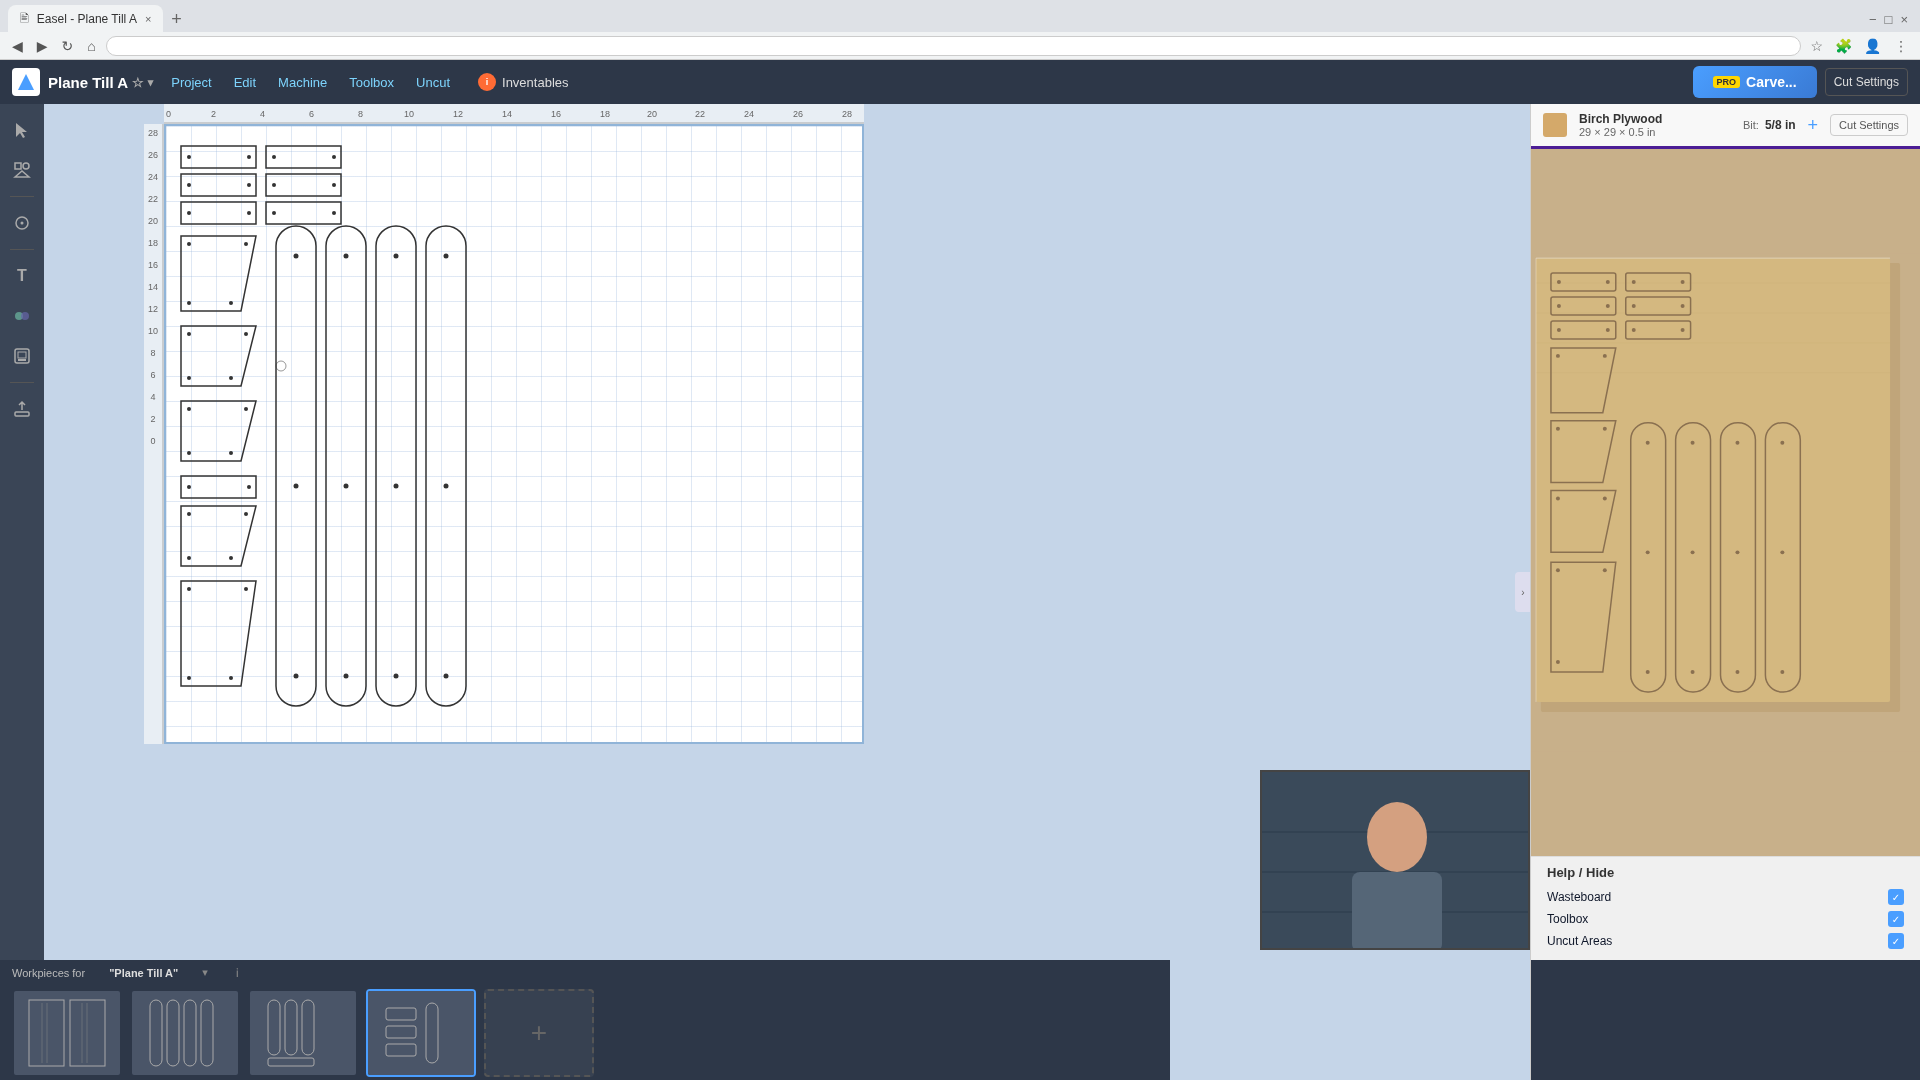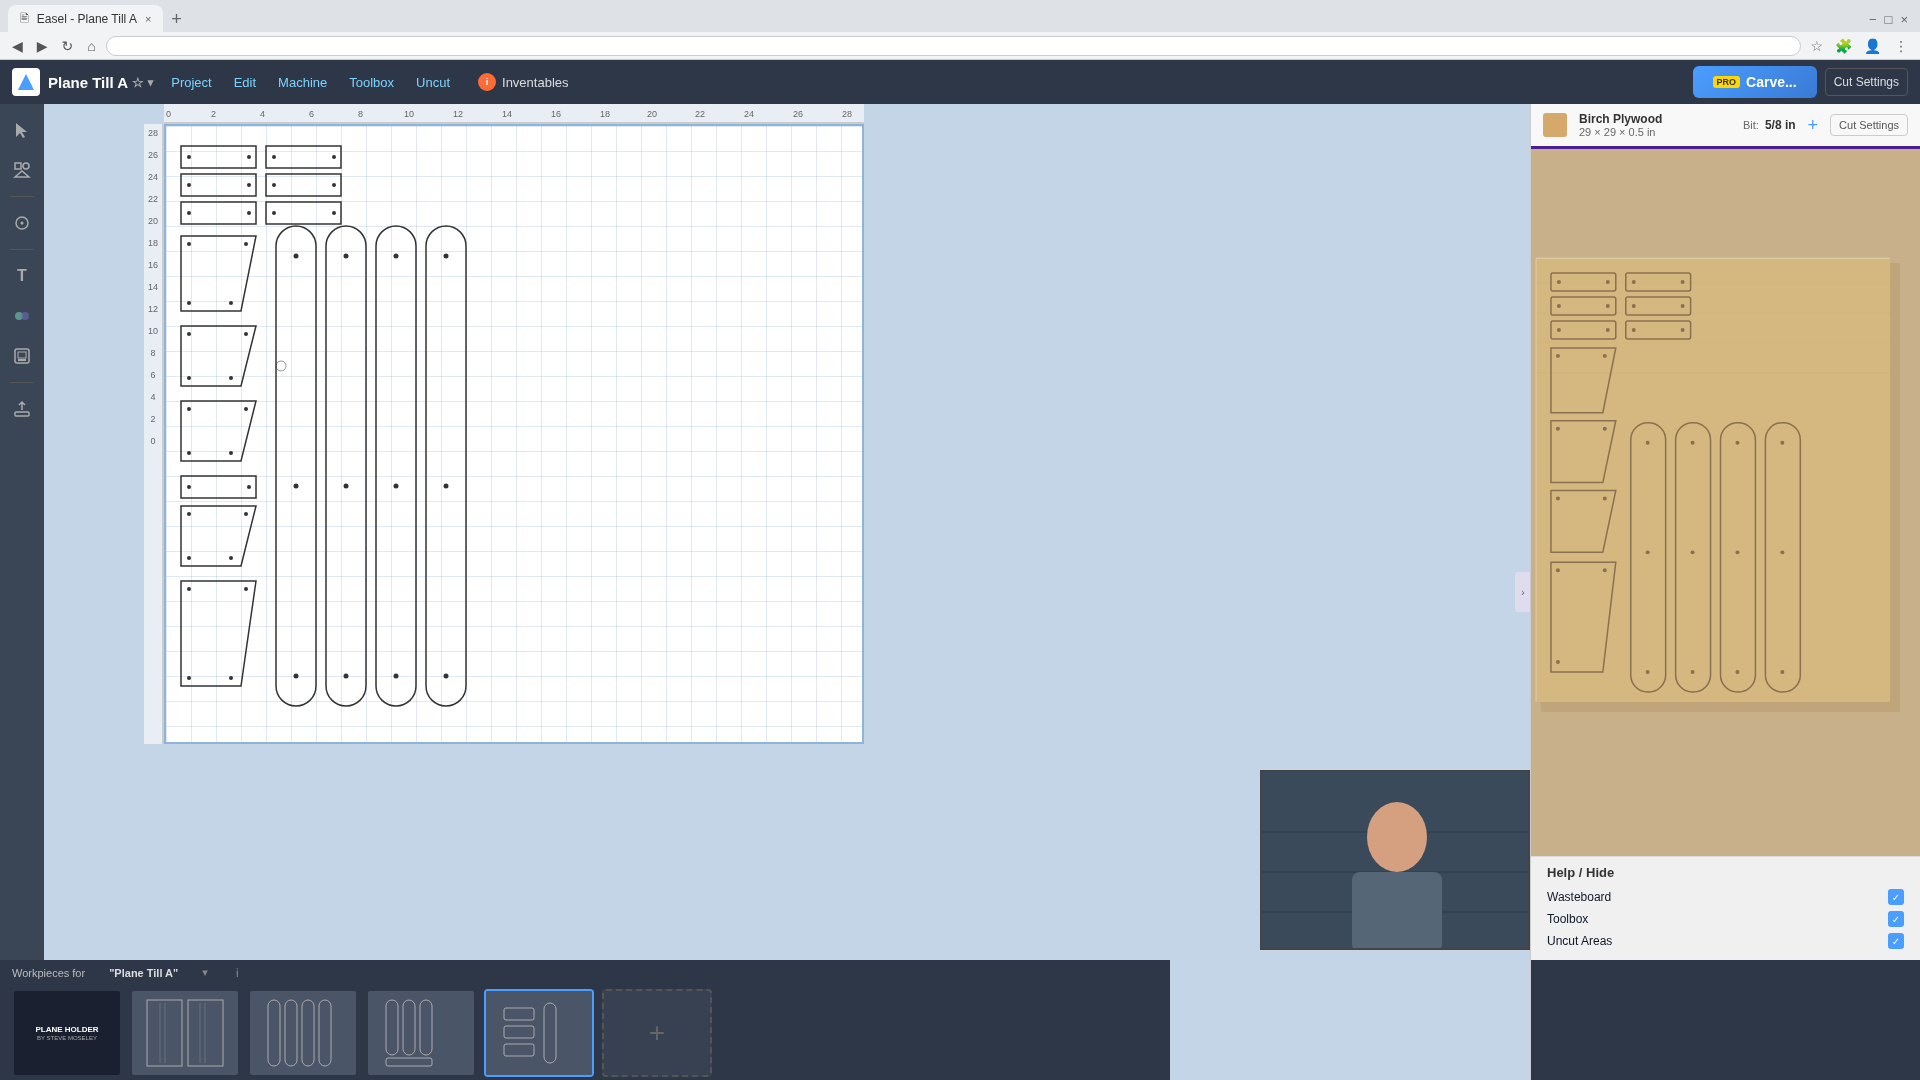--- a/index.html
+++ b/index.html
@@ -850,28 +850,20 @@
 
 <div class="workpieces-bar">
   <div class="workpieces-header">
     <span class="workpieces-label">Workpieces for</span>
     <span class="workpieces-name">"Plane Till A"</span>
     <span style="color:#888;font-size:11px;cursor:pointer;">▾</span>
     <span style="color:#888;font-size:12px;cursor:pointer;margin-left:4px;">ℹ</span>
   </div>
   <div class="workpieces-list">
 
-    <div class="workpiece-thumb">
-      <div class="workpiece-bg-dark">
-        <div style="text-align:center;">
-          <div style="color:white;font-size:8px;font-weight:bold;line-height:1.2;">PLANE HOLDER</div>
-          <div style="color:#aaa;font-size:6px;">BY STEVE MOSELEY</div>
-        </div>
-      </div>
-    </div>
 
     <div class="workpiece-thumb">
       <div class="workpiece-bg-light">
         <svg width="80" height="70" viewBox="0 0 80 70">
           <rect x="2" y="2" width="35" height="66" fill="none" stroke="#aaa" stroke-width="1"></rect>
           <rect x="43" y="2" width="35" height="66" fill="none" stroke="#aaa" stroke-width="1"></rect>
           <line x1="15" y1="5" x2="15" y2="65" stroke="#888" stroke-width="0.5"></line>
           <line x1="20" y1="5" x2="20" y2="65" stroke="#888" stroke-width="0.5"></line>
           <line x1="55" y1="5" x2="55" y2="65" stroke="#888" stroke-width="0.5"></line>
           <line x1="60" y1="5" x2="60" y2="65" stroke="#888" stroke-width="0.5"></line>

